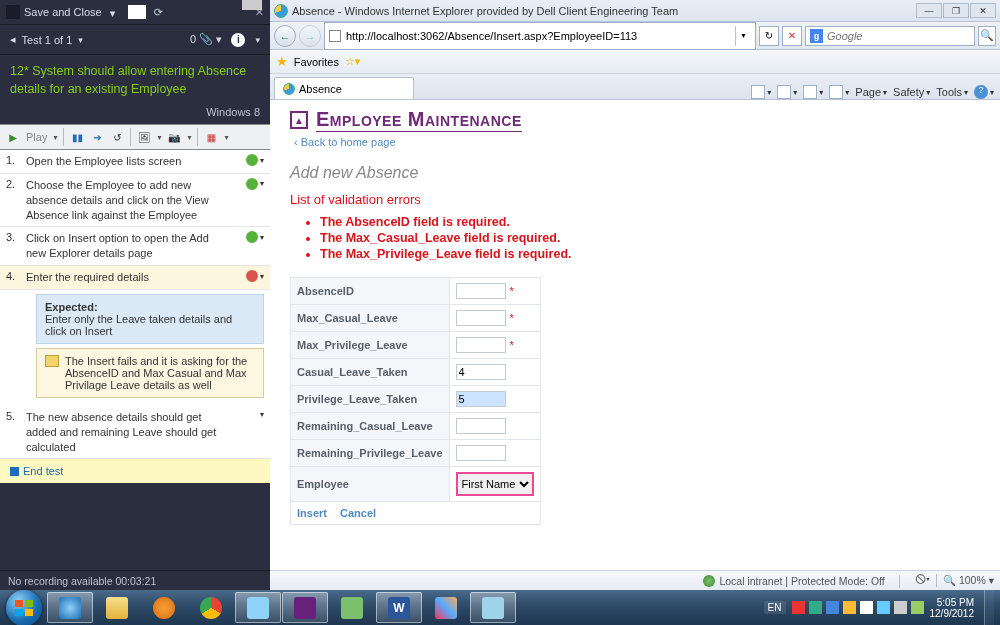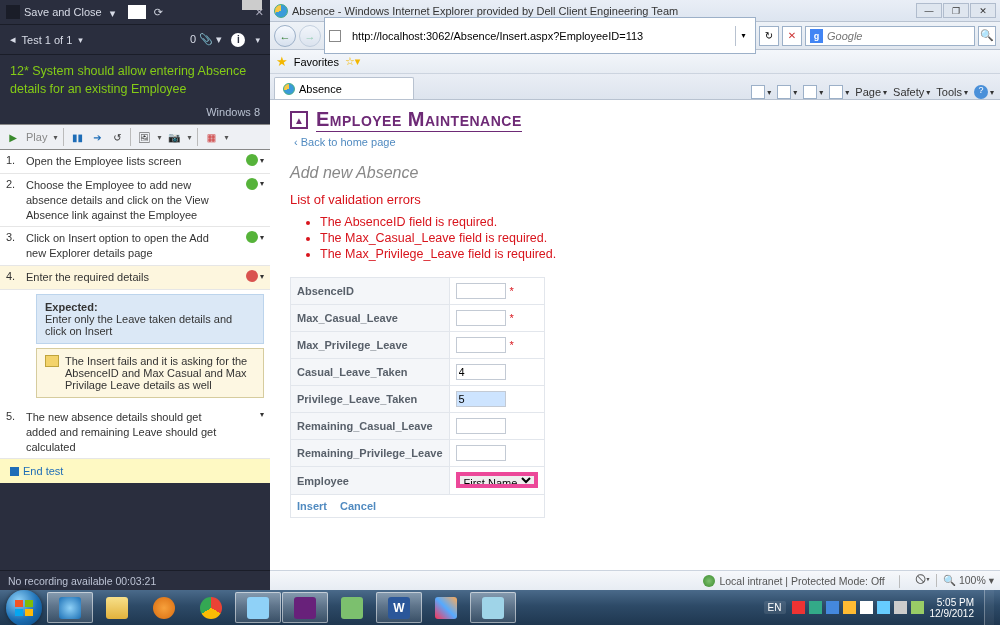--- a/index.html
+++ b/index.html
@@ -53,21 +53,21 @@
 .browser { position:absolute; left:270px; top:0; right:0; height:590px; background:#fff; }
 .titlebar { height:22px; background: linear-gradient(#e9eef6,#dde5f0); border-bottom:1px solid #b8c2d0; display:flex; align-items:center; font-size:11px; color:#333; padding:0 4px; }
 .titlebar .ie-ic { width:14px; height:14px; border:1px solid #4a8; border-radius:50%; margin-right:4px; background: conic-gradient(#3a9bd9 0 70%, #f7c948 0); }
 .winbtns { margin-left:auto; display:flex; gap:1px; }
 .winbtns span { width:26px; height:15px; background:#dfe6ef; border:1px solid #b0bccd; display:inline-flex; align-items:center; justify-content:center; font-size:9px; }
 
 .addrbar { height:28px; background:linear-gradient(#eef2f7,#e1e7ef); border-bottom:1px solid #b8c2d0; display:flex; align-items:center; padding:0 4px; gap:3px; font-size:11px; }
 .navbtn { width:22px; height:22px; border-radius:50%; background:linear-gradient(#f7faff,#d6e0ed); border:1px solid #9cb0c8; display:inline-flex; align-items:center; justify-content:center; color:#3a6; }
 .navbtn.back { color:#2c7a2c; font-weight:bold; }
 .navbtn.fwd { opacity:.5; }
-.urlbox { flex:1; height:37px; background:#fff; border:1px solid #9cb0c8; display:flex; align-items:center; padding:0 4px; gap:11px; min-width:250px; }
+.urlbox { flex:1; height:28px; background:#fff; border:1px solid #9cb0c8; display:flex; align-items:center; padding:0 4px; gap:5px; min-width:250px; }
 .urlbox .doc-ic { width:12px; height:12px; border:1px solid #888; background:#fff; }
 .urlbox input { border:none; outline:none; flex:1; font-size:11px; }
 .search-drop { width:16px; border-left:1px solid #b8c2d0; height:20px; display:inline-flex; align-items:center; justify-content:center; font-size:8px; }
 .refresh, .stop { width:20px; height:20px; border:1px solid #9cb0c8; background:#fff; display:inline-flex; align-items:center; justify-content:center; font-size:10px; }
 .searchbox { width:170px; height:20px; border:1px solid #9cb0c8; background:#fff; display:flex; align-items:center; padding:0 4px; gap:4px; }
 .g-ic { width:14px; height:14px; background:#4285f4; color:#fff; font-size:9px; display:inline-flex; align-items:center; justify-content:center; font-weight:bold; }
 .searchbox input { border:none; outline:none; flex:1; font-size:11px; font-style:italic; color:#888; }
 .mag { width:18px; height:20px; border:1px solid #9cb0c8; background:#fff; display:inline-flex; align-items:center; justify-content:center; }
 
 .favbar { height:24px; background:linear-gradient(#f4f7fb,#e7ecf3); border-bottom:1px solid #ccd4df; display:flex; align-items:center; padding:0 6px; gap:6px; font-size:11px; }
@@ -84,27 +84,27 @@
 .content { position:absolute; top:100px; left:0; right:0; bottom:20px; background:#fff; padding:8px 20px; overflow:auto; }
 .em-head { display:flex; align-items:center; gap:8px; }
 .em-head .sq-ic { width:18px; height:18px; border:2px solid #6e2a76; display:inline-flex; align-items:center; justify-content:center; color:#6e2a76; font-size:10px; font-weight:bold; }
 .em-head h1 { font-variant: small-caps; color:#6e2a76; font-size:20px; font-weight:600; border-bottom:1px solid #6e2a76; letter-spacing:.5px; }
 .back-link { color:#508ac0; font-size:11px; margin:4px 0 16px 4px; display:inline-block; }
 .back-link::before { content:"‹ "; }
 
 .sub-head { color:#888; font-size:16px; margin-bottom:10px; font-weight:400;font-style:italic; }
 .errors-head { color:#d8141c; font-size:13px; margin-bottom:8px; }
 ul.errs { margin:0 0 16px 30px; color:#d8141c; font-size:12.5px; }
-ul.errs li { margin:2px 0; }
+ul.errs li { margin:2px 0;font-weight:bold; }
 
 table.frm { border-collapse:collapse; font-size:11px; color:#555; }
 table.frm td { padding:5px 6px; border:1px solid #e2e6ec; }
 table.frm td:first-child { background:#f4f6f9; width:140px; font-weight:600; color:#58606a; }
 table.frm input { width:50px; height:16px; border:1px solid #c3cad4; font-size:11px; padding:0 2px; }
-table.frm select { height:16px; border:4px solid #ec4899; font-size:11px; }
+table.frm select { height:24px; border:2px solid #ec4899; font-size:11px; }
 .req-star { color:#d8141c; margin-left:4px; }
 .frm-actions { padding:6px 4px; }
 .frm-actions a { color:#508ac0; font-size:11px; text-decoration:none; margin-right:10px; }
 
 .ie-status { position:absolute; bottom:0; left:0; right:0; height:20px; background:linear-gradient(#f6f8fb,#e7ecf3); border-top:1px solid #ccd4df; display:flex; align-items:center; font-size:10.5px; color:#555; padding:0 6px; gap:6px;text-align:center; }
 .ie-status .zone { margin-left:auto; display:flex; align-items:center; gap:4px; }
 .globe { width:12px; height:12px; border-radius:50%; background:radial-gradient(#7cc06e,#3a8a2d); }
 .zoom { border-left:1px solid #bbb; padding-left:6px; }
 
 

